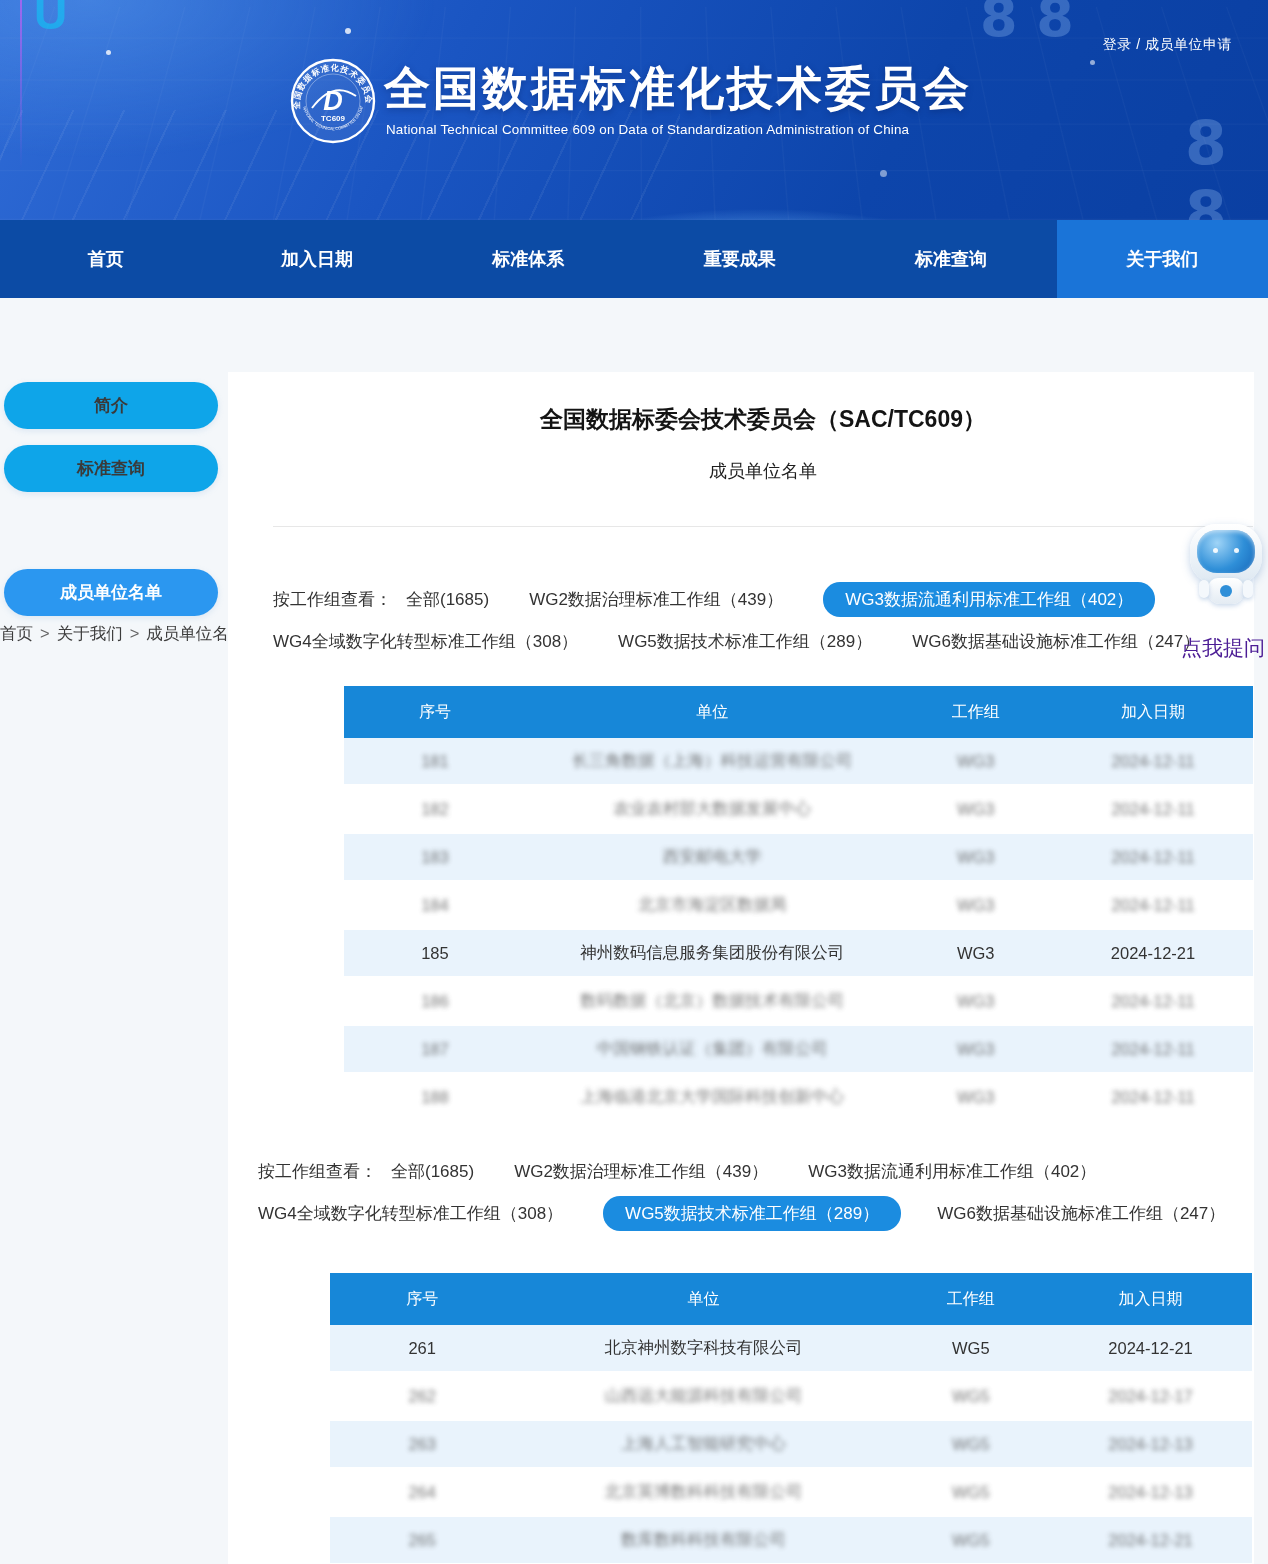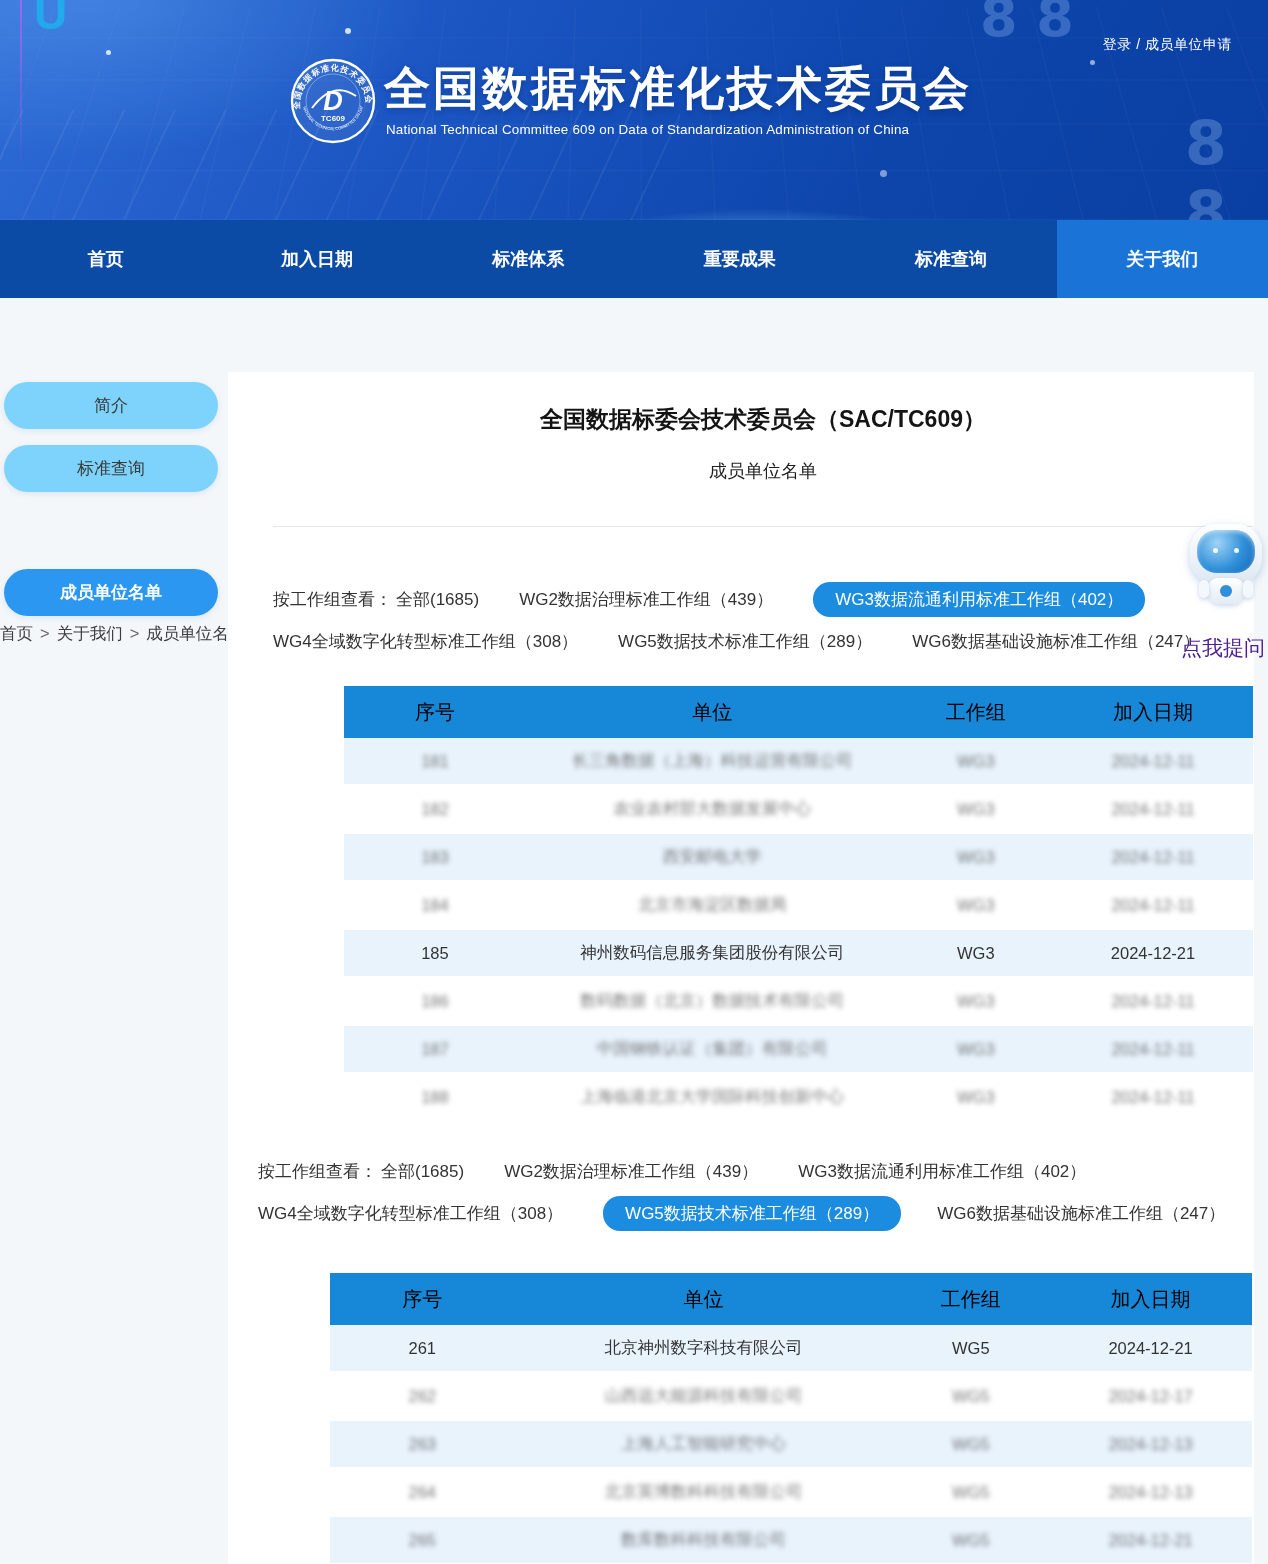--- a/index.html
+++ b/index.html
@@ -38,55 +38,55 @@
   .nav-item.active{background:#1a74d8;}
 
   
   .crumbbar{position:absolute;left:0;top:298px;width:1268px;height:74px;background:#f4f7fa;}
   .crumb{position:absolute;left:0px;top:325px;font-size:16.5px;color:#3c3c3c;white-space:nowrap;}
   .crumb .sep{margin:0 7px;color:#666;}
 
   
   .main-panel{position:absolute;left:228px;top:372px;width:1026px;height:1192px;background:#ffffff;}
 
-  .side-item{position:absolute;left:4px;width:214px;height:47px;border-radius:24px;background:#7dd3fc;
+  .side-item{position:absolute;left:4px;width:214px;height:47px;border-radius:24px;background:#0ea5e9;
     display:flex;align-items:center;justify-content:center;font-size:17px;color:#3a3a3a;cursor:pointer;
-    box-shadow:0 2px 6px rgba(110,160,210,.18);}
+    box-shadow:0 2px 6px rgba(110,160,210,.18);font-weight:bold;}
   .side-item.active{background:#2b97f0;color:#fff;font-weight:bold;}
 
   .page-title{position:absolute;left:273px;top:404px;width:980px;text-align:center;font-size:23px;font-weight:600;color:#141414;}
   .page-subtitle{position:absolute;left:273px;top:459px;width:980px;text-align:center;font-size:18px;color:#1d1d1d;}
   .divider{position:absolute;left:273px;top:526px;width:980px;height:0;border-top:1px solid #e7e7e7;}
 
   
   .filter-group{position:absolute;width:900px;}
   .filter-row{display:flex;align-items:center;height:34px;white-space:nowrap;}
   .filter-row + .filter-row{margin-top:8px;}
-  .flabel{font-size:17px;color:#333;margin-right:4px;}
+  .flabel{font-size:17px;color:#333;margin-right:14px;}
   .fitem{font-size:17px;color:#333;margin-right:40px;cursor:pointer;}
   .fitem.pill{background:#1b8ce0;color:#fff;border-radius:17px;padding:6px 22px;margin-right:36px;}
 
   
   .assistant{position:absolute;left:1186px;top:524px;width:80px;z-index:8;cursor:pointer;}
   .robot-head{position:relative;width:72px;height:60px;margin:0 auto;border-radius:26px;
     background:linear-gradient(#ffffff,#dde8f2);box-shadow:0 3px 8px rgba(80,130,190,.35);}
   .robot-face{position:absolute;left:7px;top:6px;right:7px;bottom:11px;border-radius:20px;
     background:radial-gradient(circle at 35% 30%, #9fd4f7, #2f8fd8 55%, #1565b8);box-shadow:inset 0 2px 4px rgba(255,255,255,.6);}
   .robot-eye{position:absolute;top:18px;width:5px;height:5px;border-radius:50%;background:rgba(255,255,255,.9);}
   .robot-body{position:relative;width:36px;height:26px;margin:-6px auto 0;border-radius:10px 10px 12px 12px;
     background:linear-gradient(#ffffff,#e3ebf3);box-shadow:0 2px 5px rgba(80,130,190,.3);}
   .robot-badge{position:absolute;left:12px;top:7px;width:12px;height:12px;border-radius:50%;background:#2f8fd8;}
   .robot-arm{position:absolute;top:2px;width:10px;height:18px;border-radius:6px;background:#f4f8fc;box-shadow:0 2px 4px rgba(80,130,190,.3);}
   .ask-label{position:absolute;left:1178px;top:634px;width:90px;text-align:center;font-size:21px;color:#4c1d95;cursor:pointer;z-index:8;}
 
   
   .data-table{position:absolute;}
   .thead{display:flex;height:52px;background:#1787d8;align-items:center;}
-  .th{color:#000000;font-size:20px;text-align:center;}
-  .tr{display:flex;height:46px;align-items:center;background:#fff;border-bottom:2px solid #fff;justify-content:flex-end;}
+  .th{color:#ffffff;font-size:16px;text-align:center;}
+  .tr{display:flex;height:46px;align-items:center;background:#fff;border-bottom:2px solid #fff;}
   .tr.alt{background:#e9f3fc;}
   .td{font-size:16.5px;color:#333;text-align:center;overflow:hidden;}
   .c0{width:20%;} .c1{width:41%;} .c2{width:17%;} .c3{width:22%;}
   .tr.blur .td{filter:blur(2.6px);opacity:.75;color:#4a4a4a;}
 
   svg text{font-family:"Liberation Sans","DejaVu Sans",sans-serif;}
 </style>
 </head>
 <body>
 

